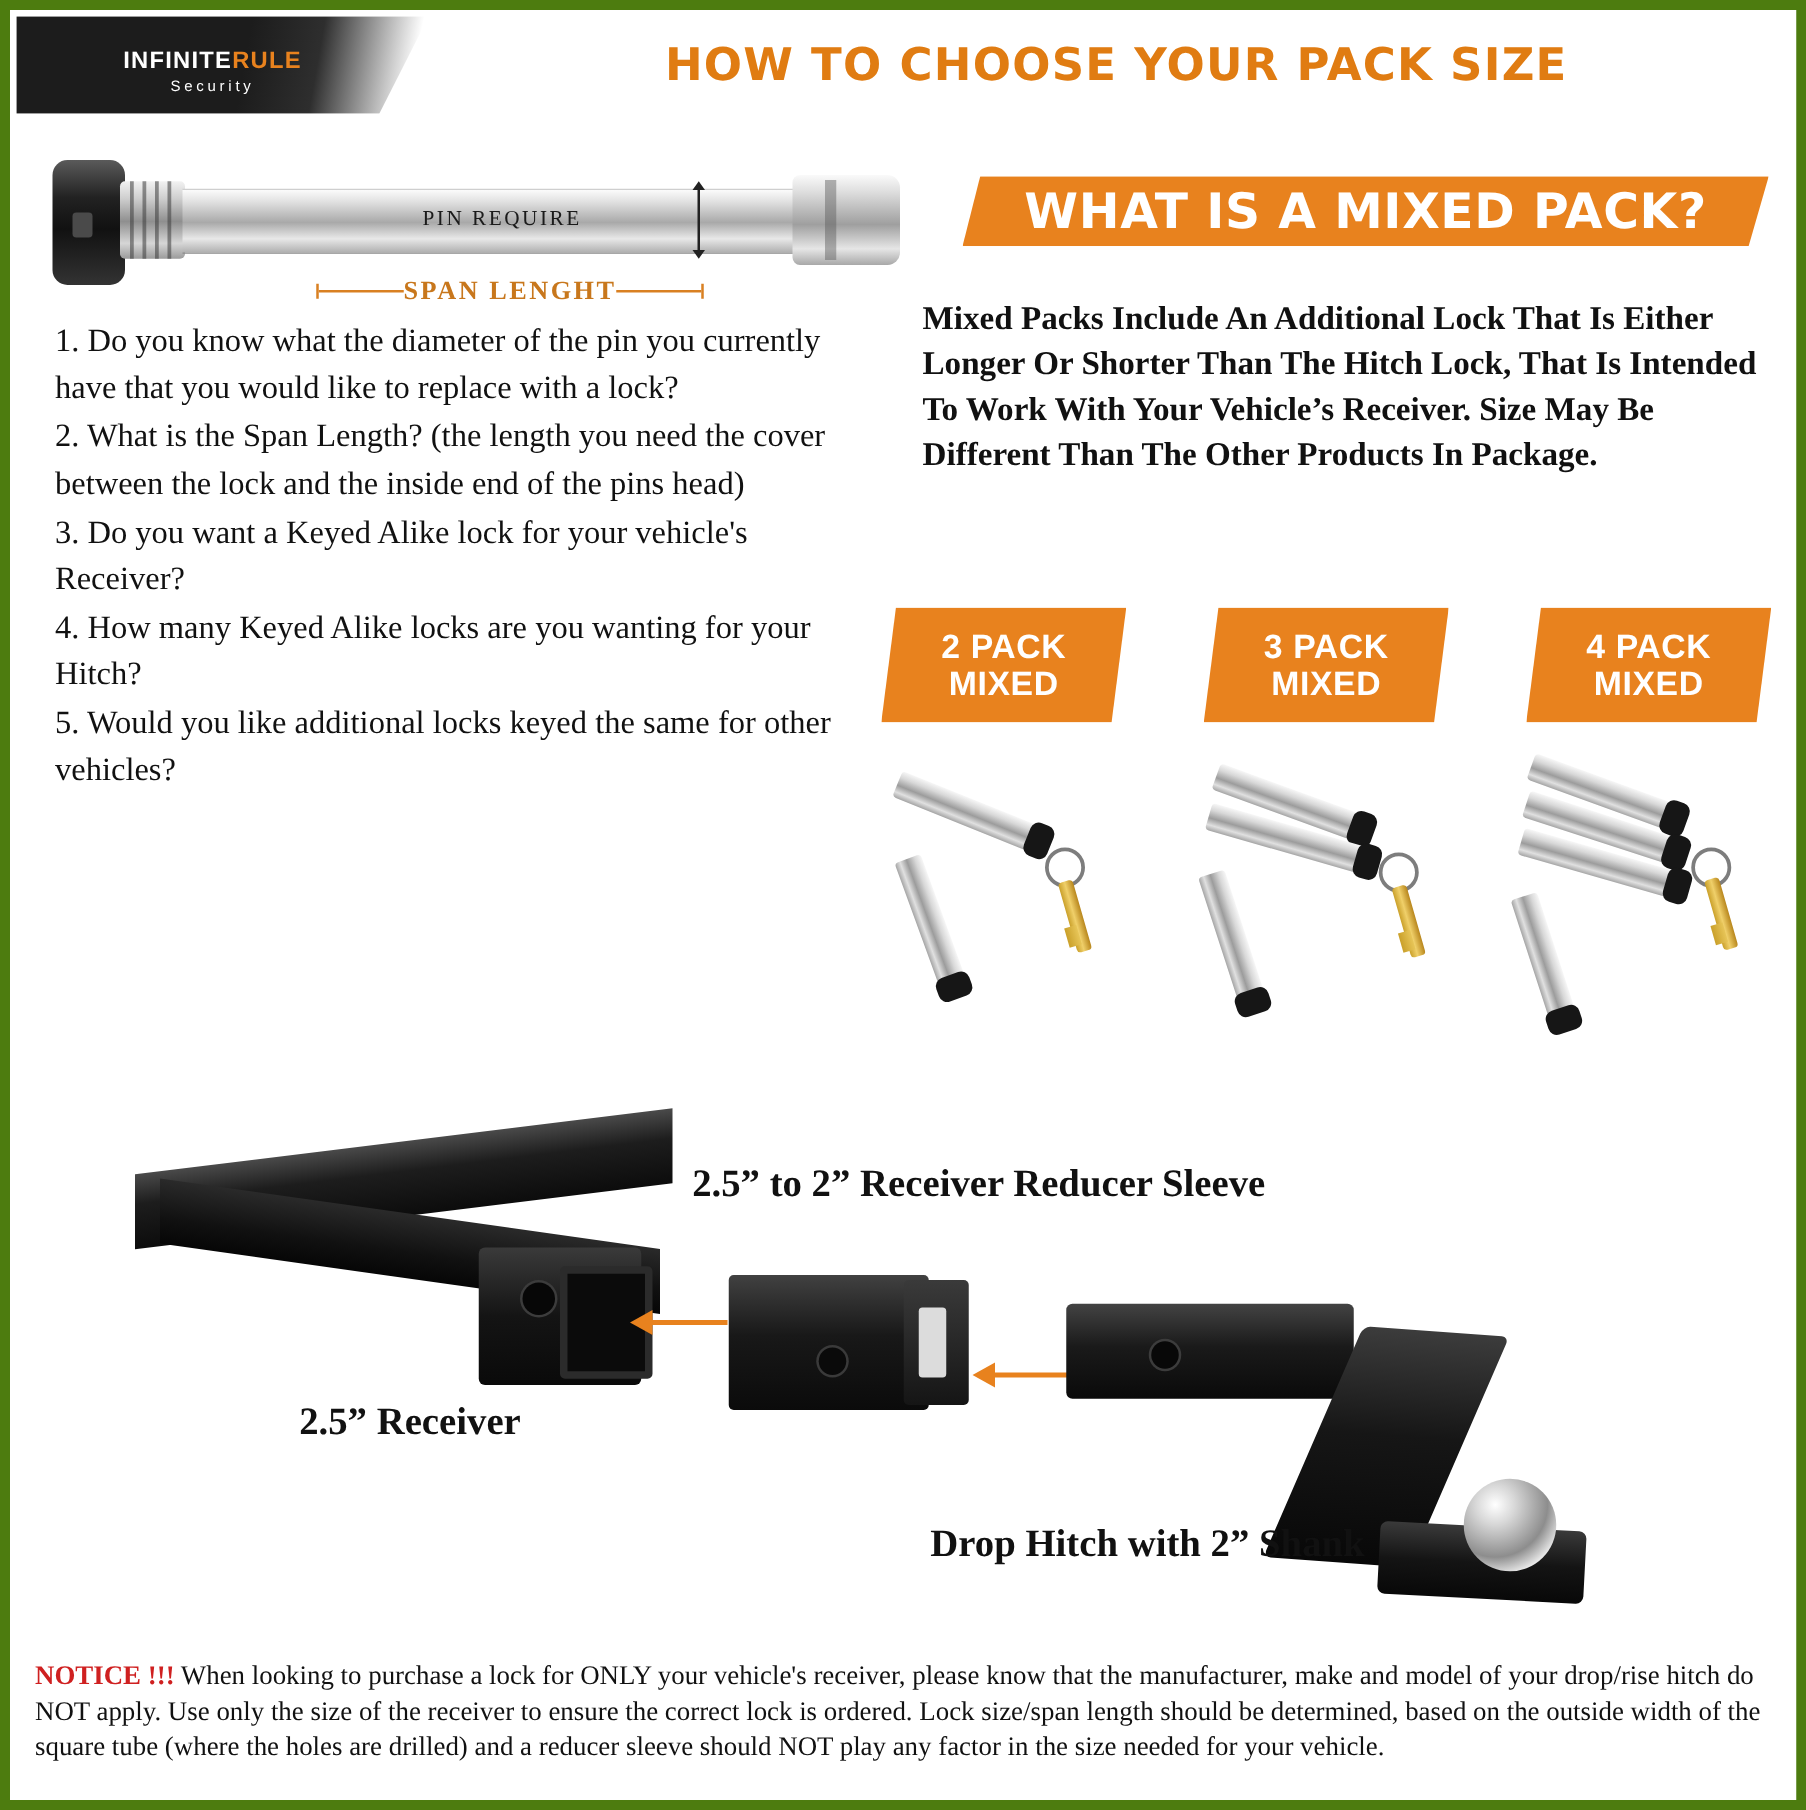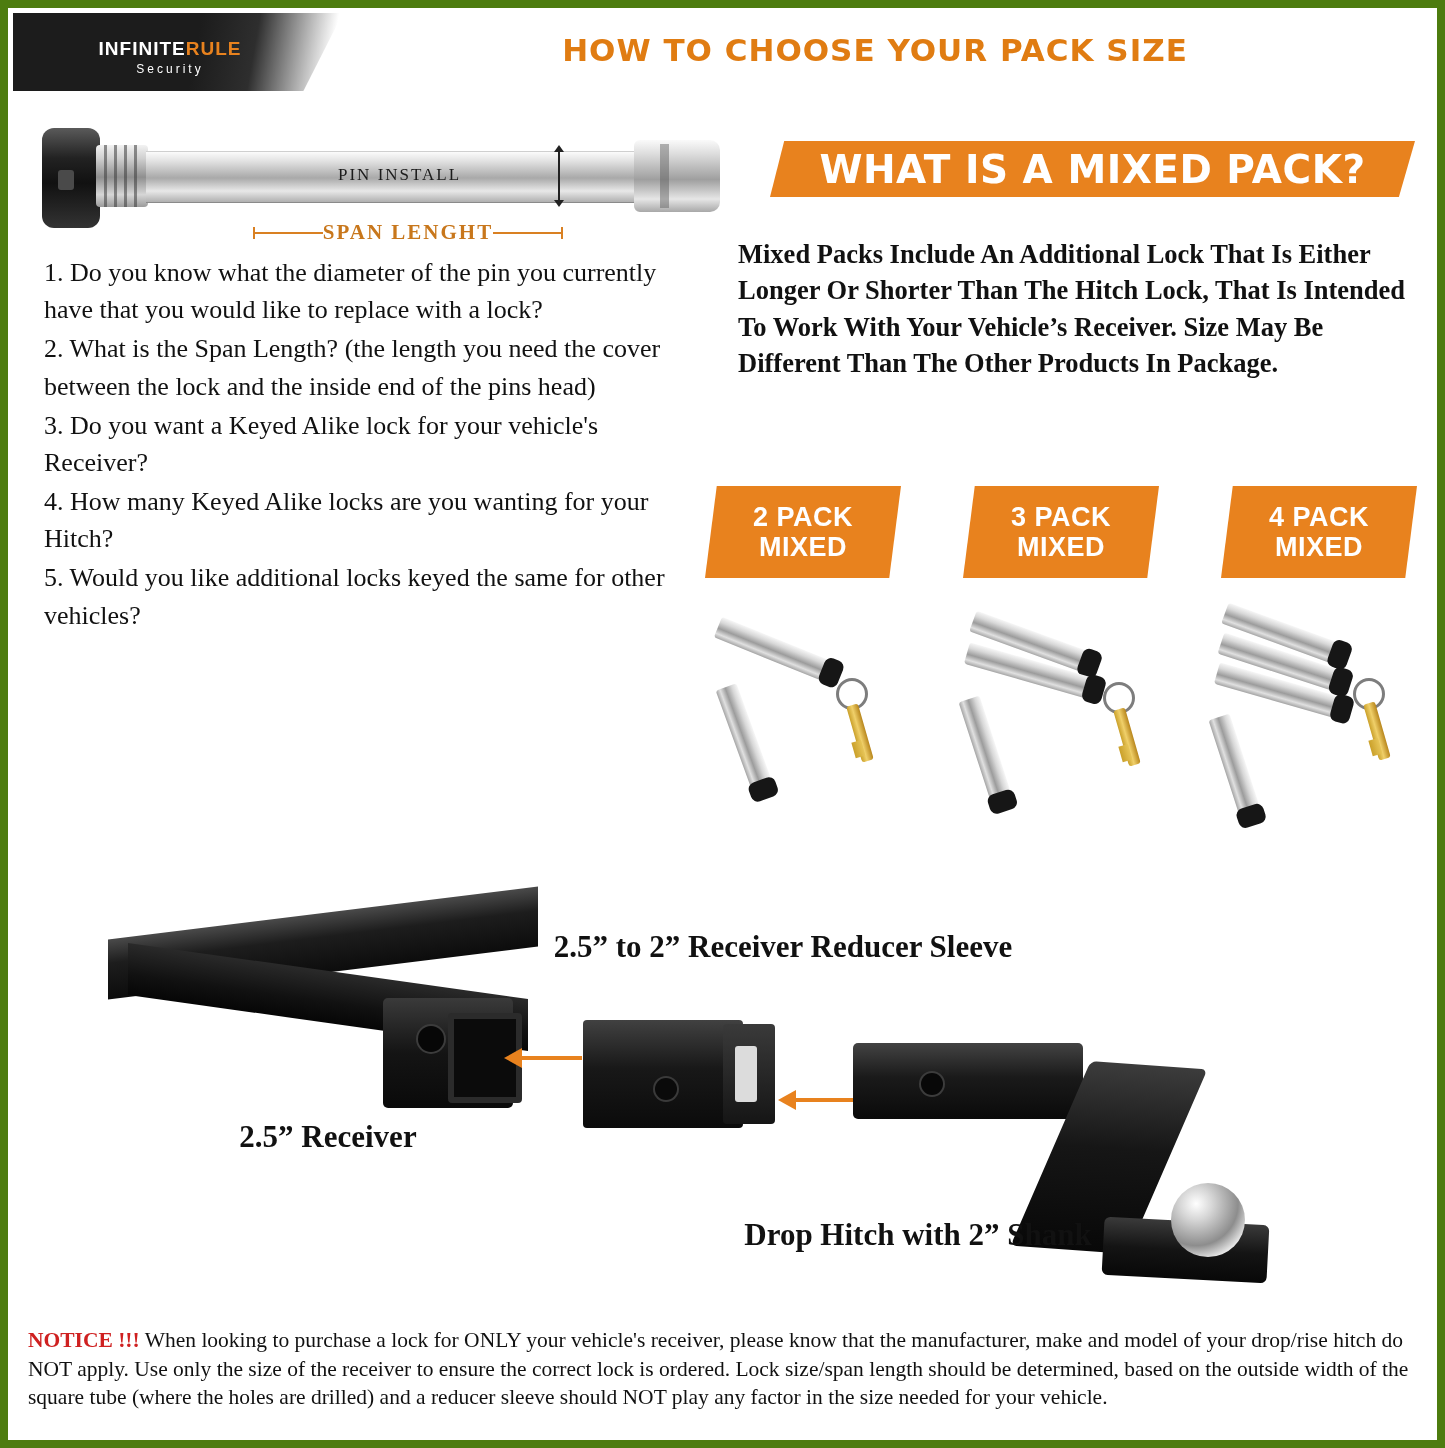--- a/index.html
+++ b/index.html
@@ -55,27 +55,27 @@
     font-family: "Liberation Sans", sans-serif;
     font-size: 12px;
     letter-spacing: 3px;
     color: #ffffff;
     margin-top: 4px;
   }
 
   
   .main-title {
     position: absolute;
-    left: 332px;
+    left: 350px;
     top: 24px;
     width: 1070px;
     text-align: center;
     font-family: "DejaVu Sans", sans-serif;
     font-weight: bold;
-    font-size: 31px;
+    font-size: 36px;
     letter-spacing: 1px;
     color: #e07c12;
     text-transform: uppercase;
   }
 
   .mixed-banner {
     position: absolute;
     left: 762px;
     top: 133px;
     width: 645px;
@@ -548,21 +548,21 @@
   <div class="pin-wrap">
     <div class="pin-head"></div>
     <div class="pin-collar">
       <div class="ring" style="left:8px"></div>
       <div class="ring" style="left:18px"></div>
       <div class="ring" style="left:28px"></div>
       <div class="ring" style="left:38px"></div>
     </div>
     <div class="pin-shaft"></div>
     <div class="pin-tip"></div>
-    <div class="pin-label">PIN INSTALL</div>
+    <div class="pin-label">PIN REQUIRE</div>
     <div class="diam-arrow"></div>
   </div>
 
   <div class="span-row">
     <div class="cap"></div>
     <div class="line"></div>
     <div class="txt">SPAN LENGHT</div>
     <div class="line"></div>
     <div class="cap"></div>
   </div>

